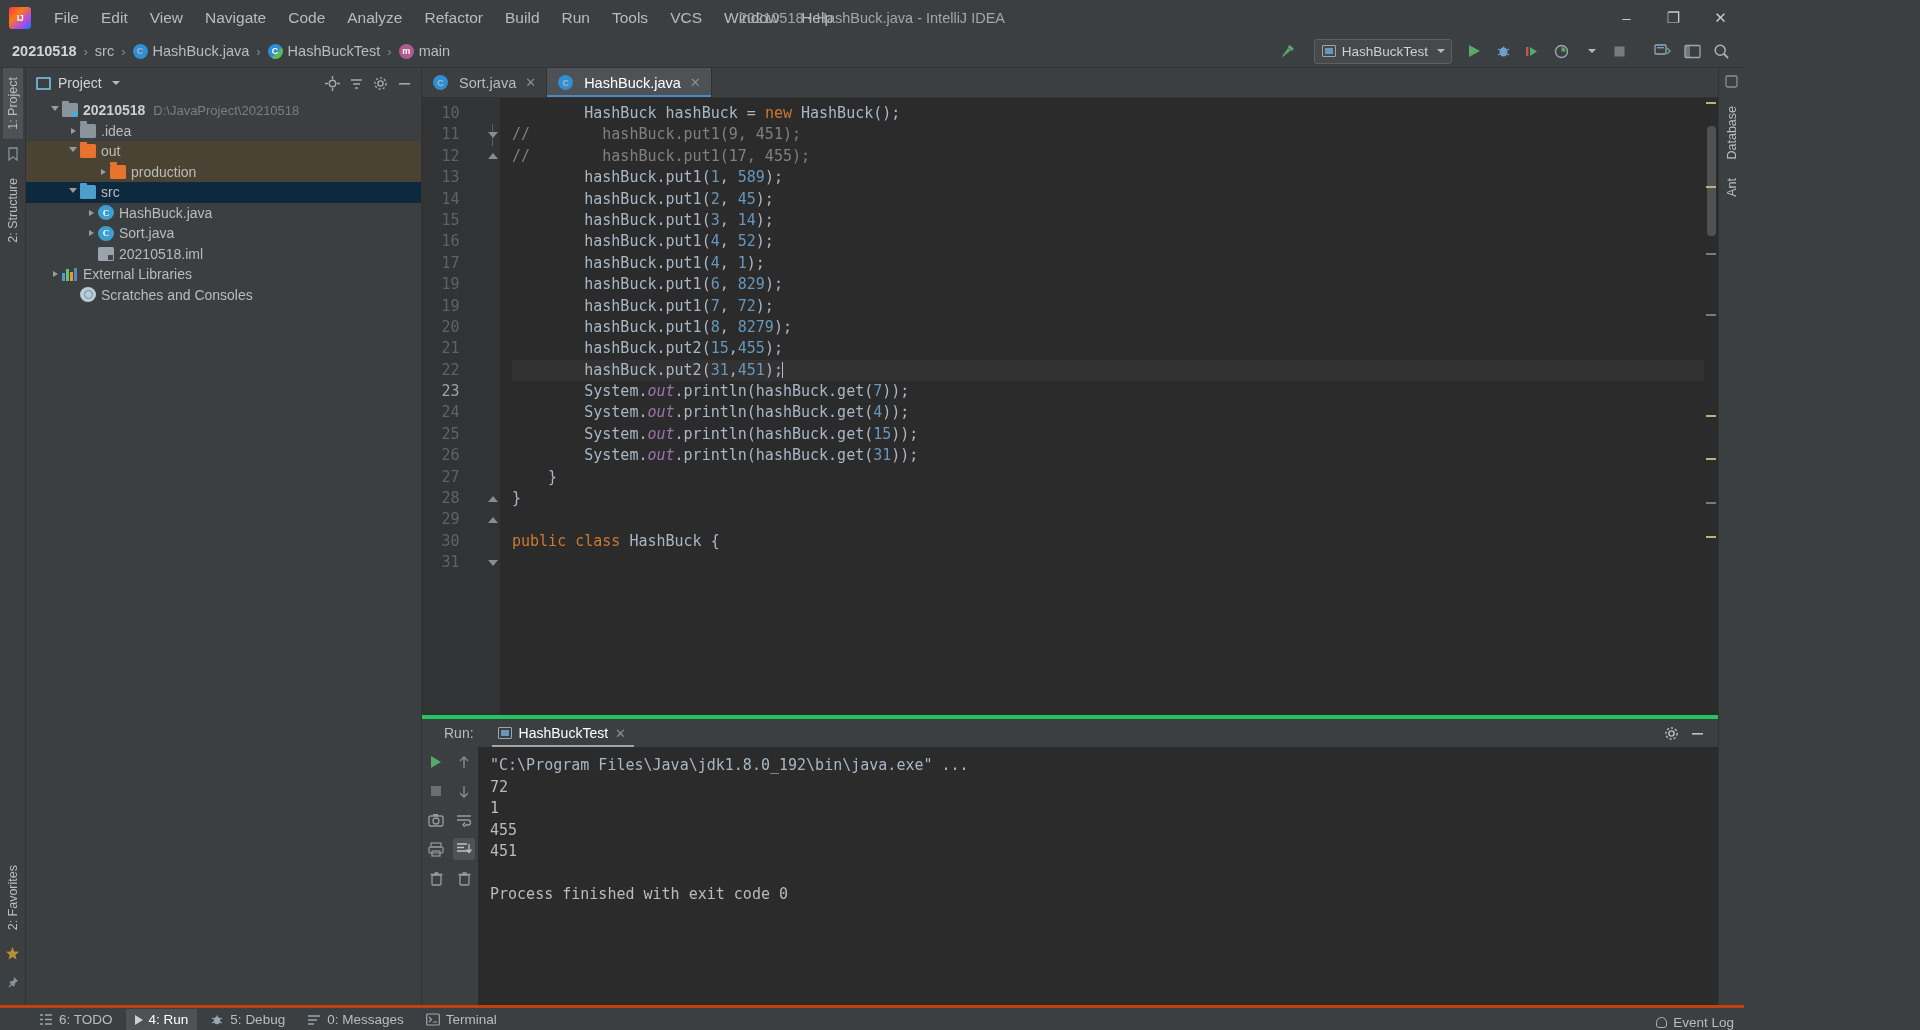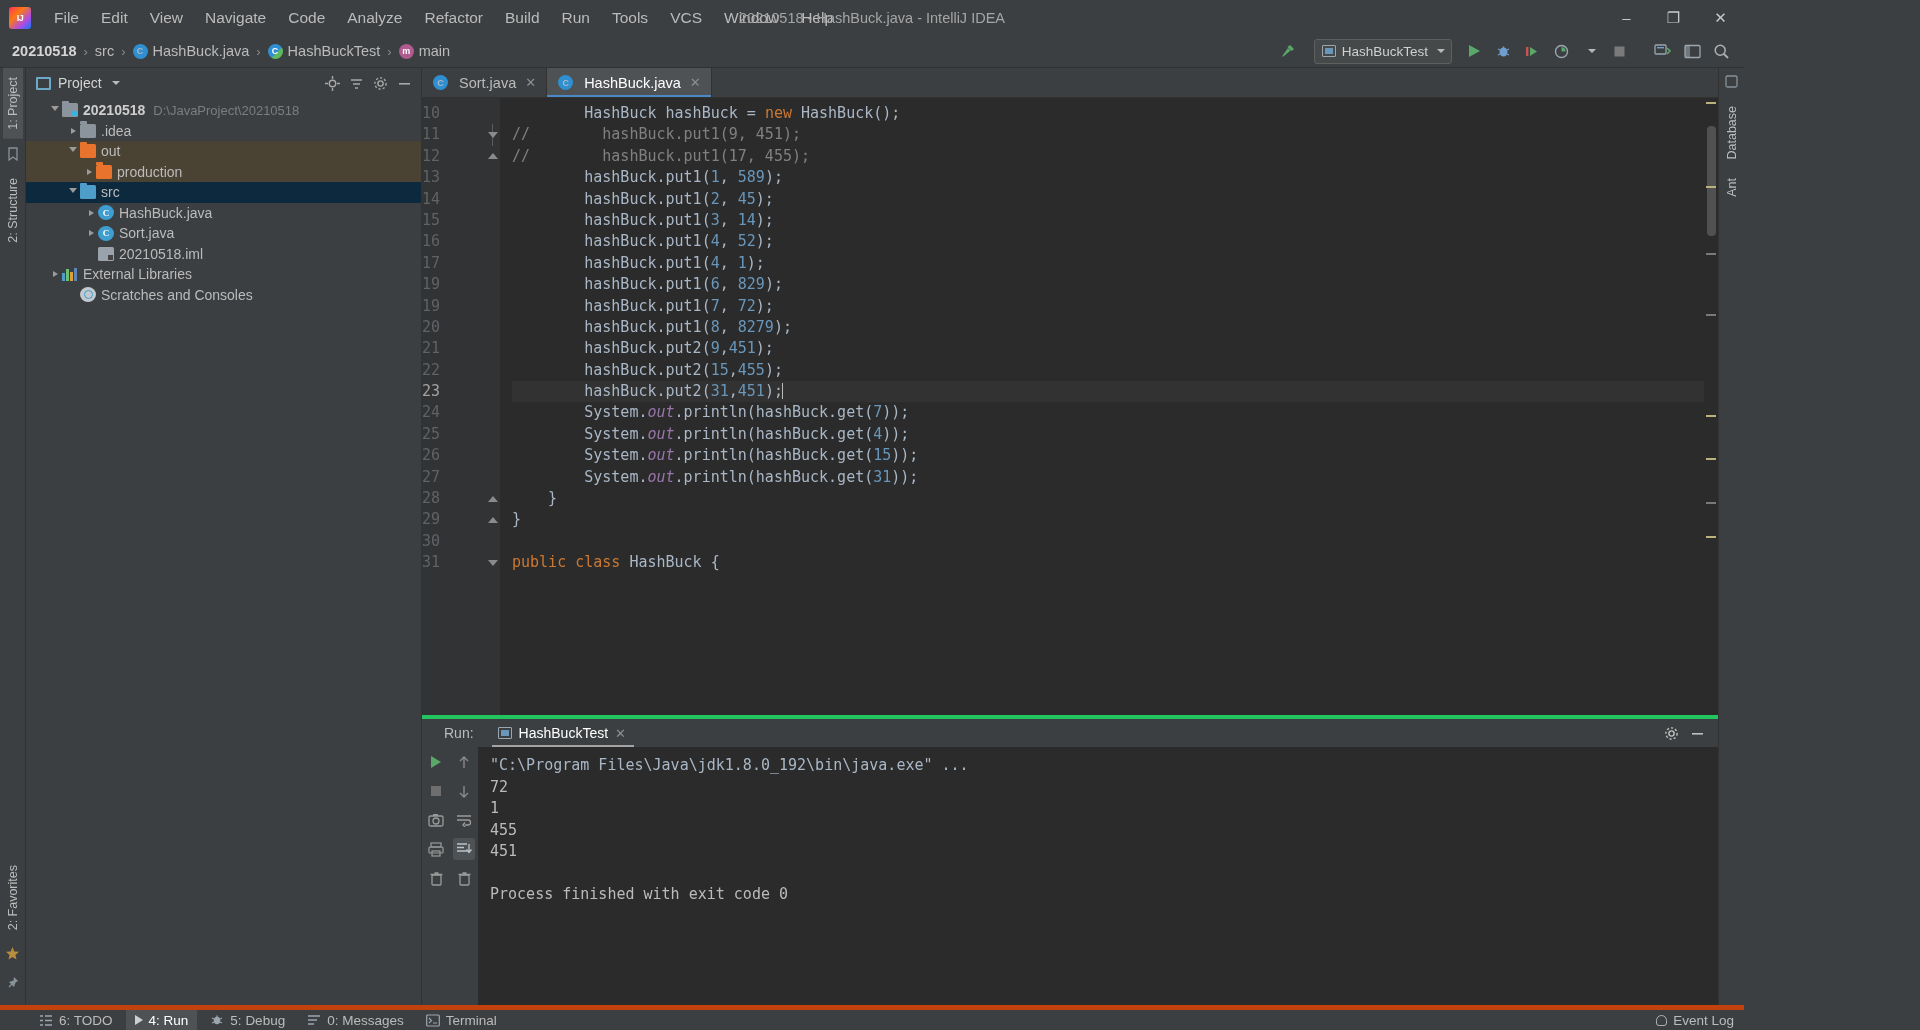--- a/index.html
+++ b/index.html
@@ -163,21 +163,21 @@
     color: #bbbbbb; font-size: 14.5px; position: relative; border-right:1px solid #323232;
   }
   .tab.active { background: #4e5254; color: #ffffff; }
   .tab.active::after {
     content:""; position: absolute; left: 0; right: 0; bottom: 0; height: 2.5px; background: #4a88c7;
   }
   .tab .x { color: #8e8e8e; font-size: 13px; margin-left: 3px; }
 
   .code-wrap { flex: 1 1 auto; display: flex; min-height: 0; position: relative; overflow: hidden; }
   .gutter {
-    width: 64px; background: #313335; flex: 0 0 64px; text-align: left;
+    width: 64px; background: #313335; flex: 0 0 64px; text-align: center;
     padding-top: 5px; position: relative;
   }
   .gnum {
     height: 21.4px; line-height: 21.4px; color: #606366; font-size: 15px;
     font-family: "DejaVu Sans Mono", monospace; padding-right: 7px;
   }
   .gnum.cur { color: #a4a3a3; }
   .fold-col { width: 14px; flex: 0 0 14px; background: #313335; padding-top: 5px; position: relative;}
   .foldm { height:21.4px; display:flex; align-items:center; justify-content:center; }
   .fm-box { width: 9px; height: 9px; border: 1px solid #8b8b8b; position: relative; }
@@ -224,22 +224,22 @@
   .rt-btn.on { background:#4e5254; }
   .console {
     flex:1 1 auto; background:#2b2b2b; font-family:"DejaVu Sans Mono", monospace;
     font-size: 15px; color:#bbbbbb; padding: 8px 0 0 12px; position:relative; overflow:hidden;
   }
   .co { height: 21.5px; line-height: 21.5px; white-space: pre; }
   .co.cmd { color:#a9b7c6; }
 
   
   .bottombar {
-    height: 25px; flex:0 0 25px; background:#3c3f41; display:flex; align-items:center;
-    border-top: 5px solid #c2410c; padding-left: 30px; gap: 4px;
+    height: 25px; flex:0 0 25px; background:#3c3f41; display:flex; align-items:flex-end;
+    border-top: 3px solid #c2410c; padding-left: 30px; gap: 4px;
   }
   .btab { display:flex; align-items:center; gap:6px; color:#bbbbbb; font-size:13.5px; padding: 3px 9px; }
   .btab.active { background:#4e5254; color:#ffffff; }
   .bottom-right { margin-left:auto; display:flex; align-items:center; gap:6px; padding-right:10px; color:#bbbbbb; font-size:13.5px;}
 
   .statusbar {
     height: 24px; flex: 0 0 24px; background:#3c3f41; display:flex; align-items:center;
     padding: 0 10px 0 8px; color:#bbbbbb; font-size:13.5px; gap: 8px;
   }
   .status-right { margin-left:auto; display:flex; align-items:center; gap: 22px; }
@@ -448,21 +448,21 @@
         </div>
 
         <div class="trow hl" style="padding-left:40px">
           <span class="tarrow open">
               <i></i>
             </span>
           <span class="ic folder orange"></span>
           <span class="tlabel">out</span>
         </div>
 
-        <div class="trow hl" style="padding-left:56px">
+        <div class="trow hl" style="padding-left:70px">
           <span class="tarrow">
               <i></i>
             </span>
           <span class="ic folder orange"></span>
           <span class="tlabel">production</span>
         </div>
 
         <div class="trow sel" style="padding-left:40px">
           <span class="tarrow open">
               <i></i>
@@ -598,21 +598,20 @@
             <div class="cl cmt">//        hashBuck.put1(9, 451);</div>
             <div class="cl cmt">//        hashBuck.put1(17, 455);</div>
             <div class="cl">        hashBuck.put1(<span class="num">1</span>, <span class="num">589</span>);</div>
             <div class="cl">        hashBuck.put1(<span class="num">2</span>, <span class="num">45</span>);</div>
             <div class="cl">        hashBuck.put1(<span class="num">3</span>, <span class="num">14</span>);</div>
             <div class="cl">        hashBuck.put1(<span class="num">4</span>, <span class="num">52</span>);</div>
             <div class="cl">        hashBuck.put1(<span class="num">4</span>, <span class="num">1</span>);</div>
             <div class="cl">        hashBuck.put1(<span class="num">6</span>, <span class="num">829</span>);</div>
             <div class="cl">        hashBuck.put1(<span class="num">7</span>, <span class="num">72</span>);</div>
             <div class="cl">        hashBuck.put1(<span class="num">8</span>, <span class="num">8279</span>);</div>
-            <div class="cl">        hashBuck.put2(<span class="num">9</span>,<span class="num">451</span>);</div>
             <div class="cl">        hashBuck.put2(<span class="num">15</span>,<span class="num">455</span>);</div>
             <div class="cl cur">        hashBuck.put2(<span class="num">31</span>,<span class="num">451</span>);<span class="caret"></span></div>
             <div class="cl">        System.<span class="fld">out</span>.println(hashBuck.get(<span class="num">7</span>));</div>
             <div class="cl">        System.<span class="fld">out</span>.println(hashBuck.get(<span class="num">4</span>));</div>
             <div class="cl">        System.<span class="fld">out</span>.println(hashBuck.get(<span class="num">15</span>));</div>
             <div class="cl">        System.<span class="fld">out</span>.println(hashBuck.get(<span class="num">31</span>));</div>
             <div class="cl">    }</div>
             <div class="cl">}</div>
             <div class="cl"> </div>
             <div class="cl"><span class="kw">public class </span><span class="cls">HashBuck {</span></div>

